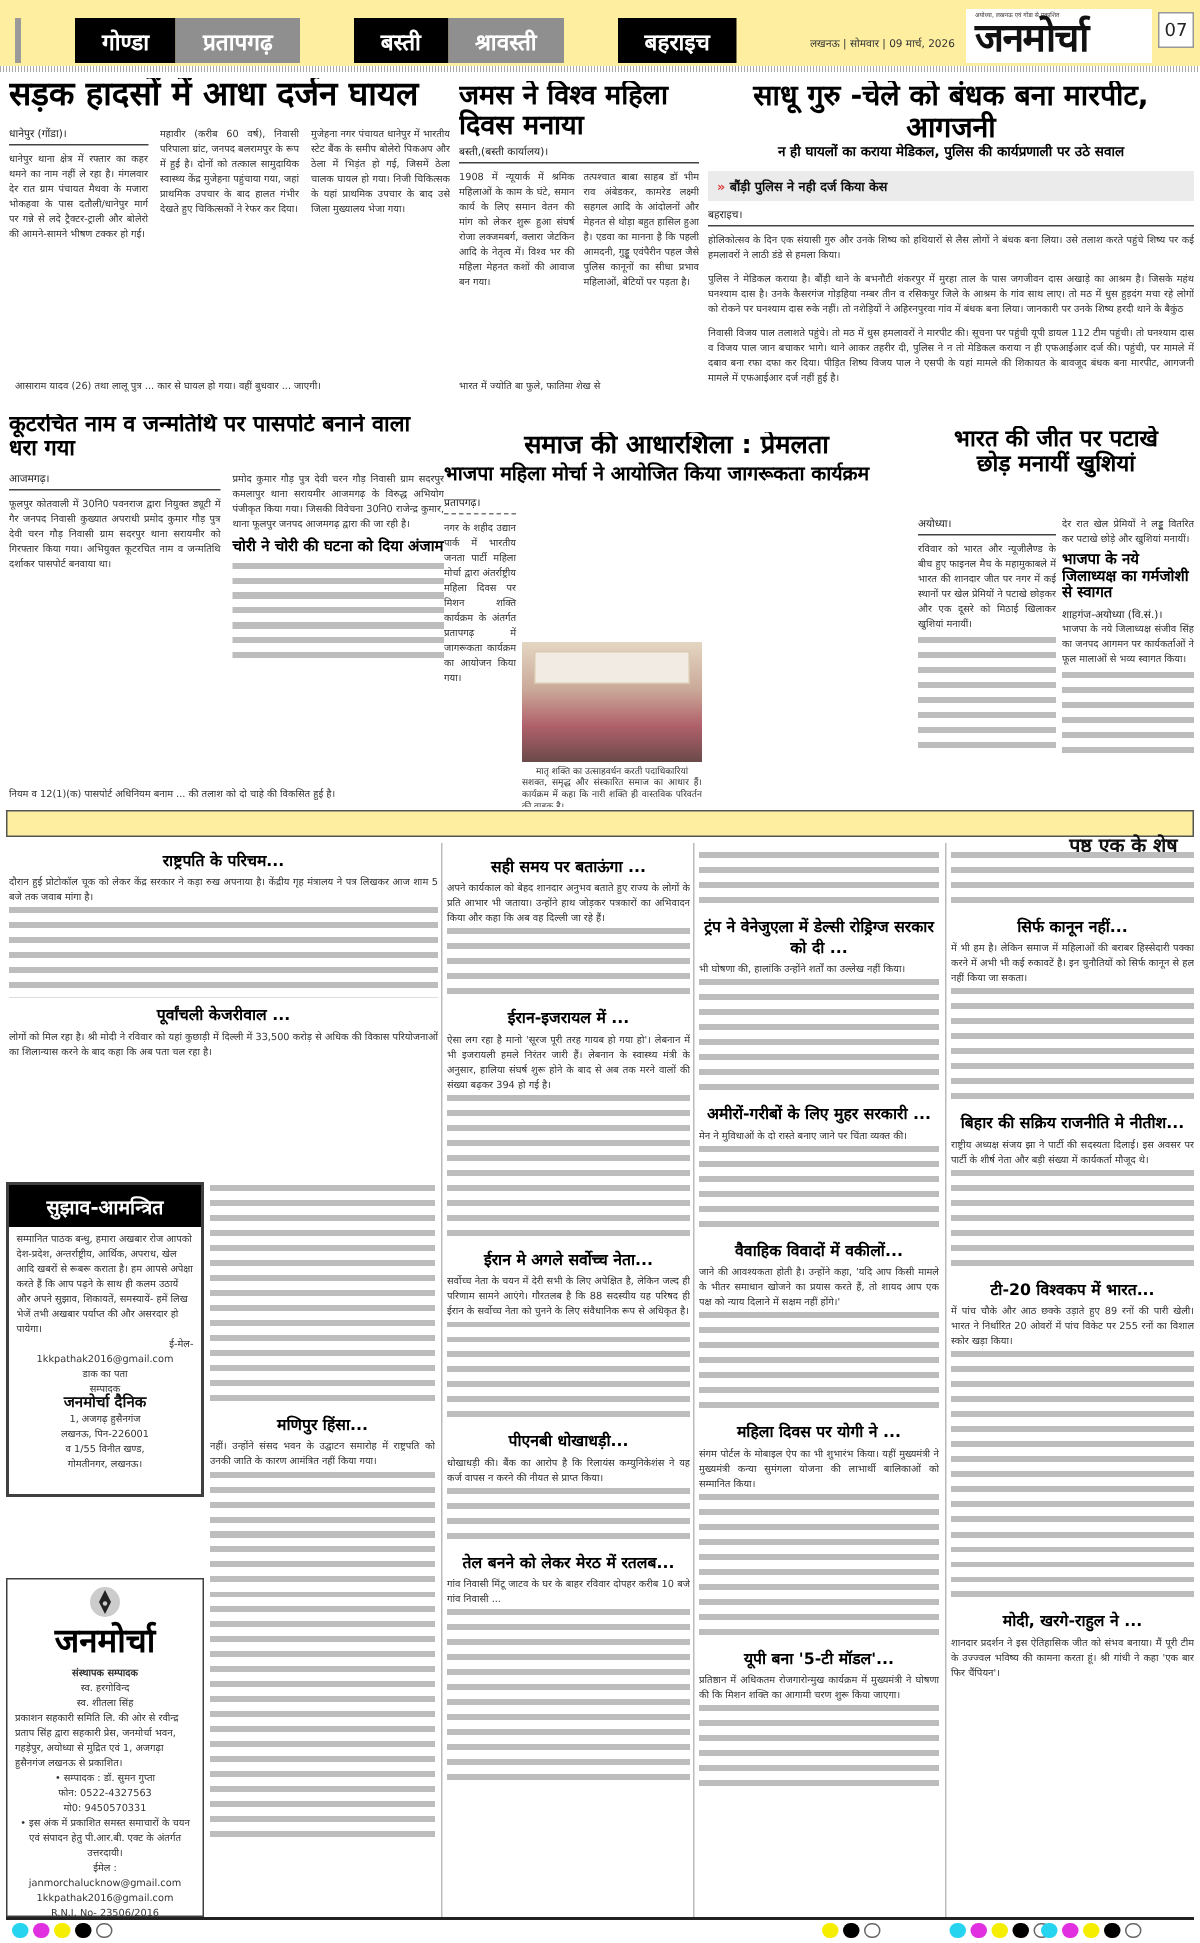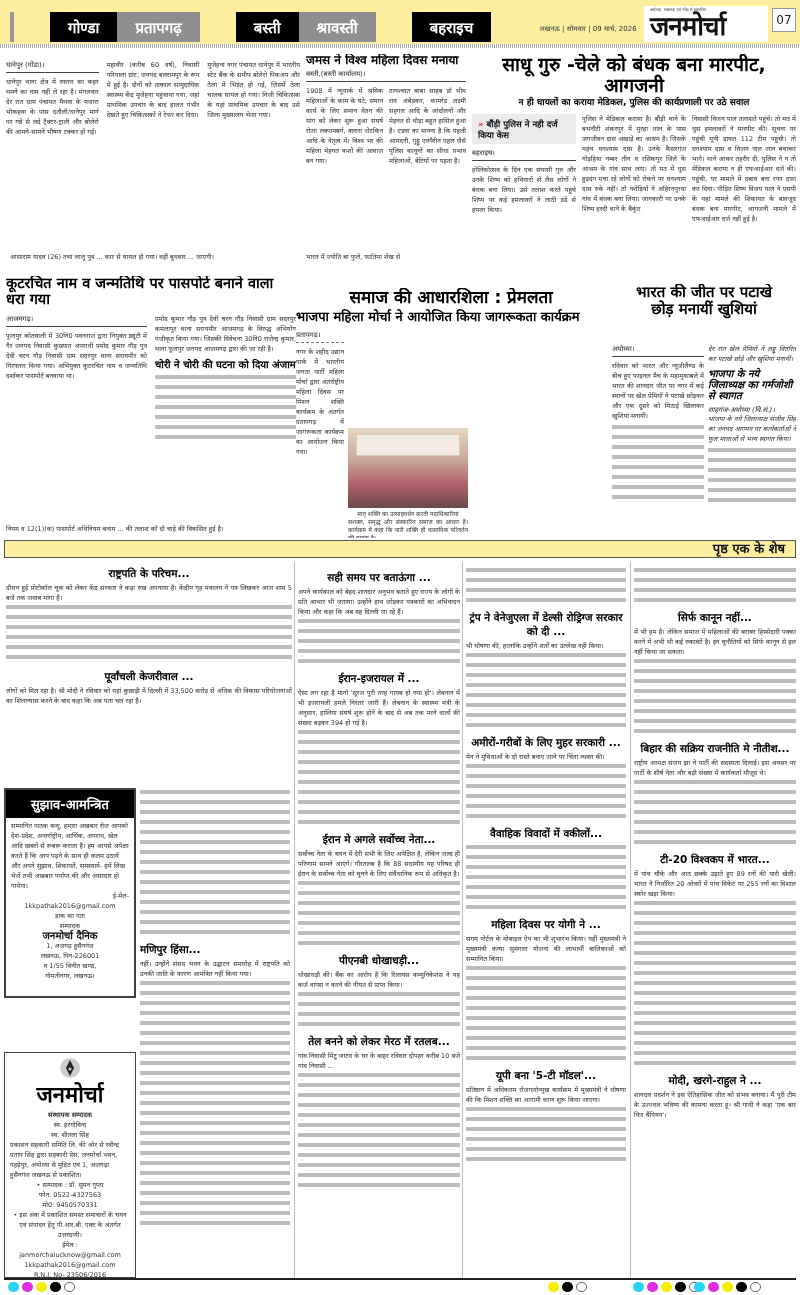--- a/index.html
+++ b/index.html
@@ -29,21 +29,21 @@
   .hr.dash { height: 0; border-top: 1px dashed #777; background: none; }
   .cols { display: flex; gap: 8px; }
   .cols > div { flex: 1; }
   .vline { position: absolute; width: 1px; background: #bbb; }
 
   
   .lines { background: repeating-linear-gradient(180deg, transparent 0 2px, #bdbdbd 2px 6px, transparent 6px 10px); }
 
   
   .band { position: absolute; left: 4px; top: 540px; width: 792px; height: 18px; background: #fdeea0; border: 1px solid #555; }
-  .band-title { position: absolute; right: 10px; top: 0; font-weight: bold; font-size: 13px; line-height: 16px; color: #111; }
+  .band-title { position: absolute; right: 10px; top: 16px; font-weight: bold; font-size: 13px; line-height: 16px; color: #111; }
   .sub-hl { font-family: "DejaVu Sans", sans-serif; font-weight: bold; font-size: 10.5px; text-align: center; color: #000; margin: 4px 0 3px; }
 
   
   .box { position: absolute; border: 2px solid #404040; background: #fff; }
   .box-title { background: #000; color: #fff; font-weight: bold; font-size: 13px; text-align: center; padding: 5px 0; }
   .box-body { font-size: 6.5px; line-height: 10px; color: #333; padding: 3px 5px; }
   .center { text-align: center; }
   .right { text-align: right; }
   .big { font-size: 10px; font-weight: bold; color: #111; }
 
@@ -72,55 +72,56 @@
   <div class="dateline">लखनऊ | सोमवार | 09 मार्च, 2026</div>
   <div class="logo-box">
     <div class="logo-tag">अयोध्या, लखनऊ एवं गोंडा से प्रकाशित</div>
     <div class="logo">जनमोर्चा</div>
   </div>
   <div class="pageno">07</div>
 </div>
 <div class="rule-dotted"></div>
 
 <div class="blk" style="left:6px;top:52px;width:294px;height:210px;">
+  <div class="hl" style="font-size:22px;">सड़क हादसों में आधा दर्जन घायल</div>
   <div class="cols" style="margin-top:8px;">
     <div>
       <div class="dl">धानेपुर (गोंडा)।</div>
       <div class="hr"></div>
       <div class="txt">धानेपुर थाना क्षेत्र में रफ्तार का कहर थमने का नाम नहीं ले रहा है। मंगलवार देर रात ग्राम पंचायत मैथवा के मजारा भोकहवा के पास दतौली/धानेपुर मार्ग पर गन्ने से लदे ट्रैक्टर-ट्राली और बोलेरो की आमने-सामने भीषण टक्कर हो गई।</div>
     </div>
     <div>
         <div class="txt">महावीर (करीब 60 वर्ष), निवासी परिपाला ग्रांट, जनपद बलरामपुर के रूप में हुई है। दोनों को तत्काल सामुदायिक स्वास्थ्य केंद्र मुजेहना पहुंचाया गया, जहां प्राथमिक उपचार के बाद हालत गंभीर देखते हुए चिकित्सकों ने रेफर कर दिया।</div>
       </div>
     <div>
         <div class="txt">मुजेहना नगर पंचायत धानेपुर में भारतीय स्टेट बैंक के समीप बोलेरो पिकअप और ठेला में भिड़ंत हो गई, जिसमें ठेला चालक घायल हो गया। निजी चिकित्सक के यहां प्राथमिक उपचार के बाद उसे जिला मुख्यालय भेजा गया।</div>
       </div>
   </div>
   <div class="txt" style="position:absolute;bottom:0;left:4px;width:294px;">आसाराम यादव (26) तथा लालू पुत्र ... कार से घायल हो गया। वहीं बुधवार ... जाएगी।</div>
 </div>
 
 <div class="blk" style="left:306px;top:54px;width:160px;height:208px;">
-  <div class="hl" style="font-size:12px;">जमस ने विश्व महिला दिवस मनाया</div>
+  <div class="hl" style="font-size:18px;">जमस ने विश्व महिला दिवस मनाया</div>
   <div class="dl" style="margin-top:2px;">बस्ती,(बस्ती कार्यालय)।</div>
   <div class="hr"></div>
   <div class="cols" style="gap:6px;">
     <div>
         <div class="txt">1908 में न्यूयार्क में श्रमिक महिलाओं के काम के घंटे, समान कार्य के लिए समान वेतन की मांग को लेकर शुरू हुआ संघर्ष रोजा लक्जमबर्ग, क्लारा जेटकिन आदि के नेतृत्व में। विश्व भर की महिला मेहनत कशों की आवाज बन गया।</div>
       </div>
     <div>
         <div class="txt">तत्पश्चात बाबा साहब डॉ भीम राव अंबेडकर, कामरेड लक्ष्मी सहगल आदि के आंदोलनों और मेहनत से थोड़ा बहुत हासिल हुआ है। एडवा का मानना है कि पहली आमदनी, गुड्डू एवंपैरीन पहल जैसे पुलिस कानूनों का सीधा प्रभाव महिलाओं, बेटियों पर पड़ता है।</div>
       </div>
   </div>
   <div class="txt" style="position:absolute;bottom:0;left:0;">भारत में ज्योति बा फुले, फातिमा शेख से</div>
 </div>
 
 <div class="blk" style="left:472px;top:54px;width:324px;height:220px;">
   <div class="hl" style="font-size:19px;text-align:center;">साधू गुरु -चेले को बंधक बना मारपीट, आगजनी</div>
   <div class="hl" style="font-size:9px;text-align:center;margin-top:2px;">न ही घायलों का कराया मेडिकल, पुलिस की कार्यप्रणाली पर उठे सवाल</div>
-  <div class="cols" style="margin-top:6px;gap:6px;">
+  <div class="cols" style="margin-top:6px;gap:6px;flex-direction:column;">
     <div style="flex:1;">
       <div class="quote-box"><span class="bullet">» </span><span>बौंड़ी पुलिस ने नही दर्ज किया केस</span></div>
       <div class="dl" style="margin-top:4px;">बहराइच।</div>
       <div class="hr"></div>
       <div class="txt">होलिकोत्सव के दिन एक संयासी गुरु और उनके शिष्य को हथियारों से लैस लोगों ने बंधक बना लिया। उसे तलाश करते पहुंचे शिष्य पर कई हमलावरों ने लाठी डंडे से हमला किया।</div>
     </div>
     <div style="flex:1;">
         <div class="txt">पुलिस ने मेडिकल कराया है। बौंड़ी थाने के बभनौटी शंकरपुर में मुरहा ताल के पास जगजीवन दास अखाड़े का आश्रम है। जिसके महंथ घनश्याम दास है। उनके कैसरगंज गोड़हिया नम्बर तीन व रसिकपुर जिले के आश्रम के गांव साथ लाए। तो मठ में धुस हुड़दंग मचा रहे लोगों को रोकने पर घनश्याम दास रुके नहीं। तो नशेड़ियों ने अहिरनपुरवा गांव में बंधक बना लिया। जानकारी पर उनके शिष्य हरदी थाने के बैकुंठ</div>
       </div>
     <div style="flex:1;">
@@ -167,21 +168,21 @@
 <div class="blk" style="left:612px;top:284px;width:184px;height:90px;">
   <div class="hl" style="font-size:15px;text-align:center;">भारत की जीत पर पटाखे</div>
   <div class="hl" style="font-size:15px;text-align:center;">छोड़ मनायीं खुशियां</div>
 </div>
 <div class="blk" style="left:612px;top:344px;width:92px;height:190px;">
   <div class="dl">अयोध्या।</div>
   <div class="hr"></div>
   <div class="txt">रविवार को भारत और न्यूजीलैण्ड के बीच हुए फाइनल मैच के महामुकाबले में भारत की शानदार जीत पर नगर में कई स्थानों पर खेल प्रेमियों ने पटाखे छोड़कर और एक दूसरे को मिठाई खिलाकर खुशियां मनायीं।</div>
   <div class="txt lines" style="height:80px;margin-top:2px;"></div>
 </div>
-<div class="blk" style="left:708px;top:344px;width:88px;height:190px;font-style:italic;">
+<div class="blk" style="left:708px;top:344px;width:88px;height:190px;">
   <div class="txt">देर रात खेल प्रेमियों ने लड्डू वितरित कर पटाखे छोड़े और खुशियां मनायीं।</div>
   <div class="hl" style="font-size:10px;margin:4px 0;">भाजपा के नये जिलाध्यक्ष का गर्मजोशी से स्वागत</div>
   <div class="dl">शाहगंज-अयोध्या (वि.सं.)।</div>
   <div class="txt">भाजपा के नये जिलाध्यक्ष संजीव सिंह का जनपद आगमन पर कार्यकर्ताओं ने फूल मालाओं से भव्य स्वागत किया।</div>
   <div class="txt lines" style="height:60px;margin-top:2px;"></div>
 </div>
 
 <div class="band">
   <div class="band-title">पृष्ठ एक के शेष</div>
 </div>
@@ -230,21 +231,21 @@
     <div class="center">• इस अंक में प्रकाशित समस्त समाचारों के चयन एवं संपादन हेतु पी.आर.बी. एक्ट के अंतर्गत उत्तरदायी।</div>
     <div class="center">ईमेल :</div>
     <div class="center">janmorchalucknow@gmail.com</div>
     <div class="center">1kkpathak2016@gmail.com</div>
     <div class="center">R.N.I. No- 23506/2016</div>
   </div>
 </div>
 
 <div class="blk" style="left:140px;top:788px;width:150px;height:490px;">
   <div class="txt lines" style="height:150px;"></div>
-  <div class="sub-hl" style="text-align:left;">मणिपुर हिंसा...</div>
+  <div class="sub-hl" style="text-align:center;">मणिपुर हिंसा...</div>
   <div class="txt">नहीं। उन्होंने संसद भवन के उद्घाटन समारोह में राष्ट्रपति को उनकी जाति के कारण आमंत्रित नहीं किया गया।</div>
   <div class="txt lines" style="height:250px;"></div>
 </div>
 
 <div class="vline" style="left:294px;top:562px;height:716px;"></div>
 
 <div class="blk" style="left:298px;top:562px;width:160px;height:716px;"></div>
 
 <div class="blk" style="left:298px;top:566px;width:162px;height:712px;">
   <div class="sub-hl">सही समय पर बताऊंगा ...</div>
@@ -268,20 +269,21 @@
 
 <div class="blk" style="left:466px;top:566px;width:160px;height:712px;">
   <div class="txt lines" style="height:40px;"></div>
   <div class="sub-hl">ट्रंप ने वेनेजुएला में डेल्सी रोड्रिग्ज सरकार को दी ...</div>
   <div class="txt">भी घोषणा की, हालांकि उन्होंने शर्तों का उल्लेख नहीं किया।</div>
   <div class="txt lines" style="height:80px;"></div>
   <div class="sub-hl">अमीरों-गरीबों के लिए मुहर सरकारी ...</div>
   <div class="txt">मेन ने मुविधाओं के दो रास्ते बनाए जाने पर चिंता व्यक्त की।</div>
   <div class="txt lines" style="height:60px;"></div>
   <div class="sub-hl">वैवाहिक विवादों में वकीलों...</div>
+  <div class="txt">जाने की आवश्यकता होती है। उन्होंने कहा, 'यदि आप किसी मामले के भीतर समाधान खोजने का प्रयास करते हैं, तो शायद आप एक पक्ष को न्याय दिलाने में सक्षम नहीं होंगे।'</div>
   <div class="txt lines" style="height:70px;"></div>
   <div class="sub-hl">महिला दिवस पर योगी ने ...</div>
   <div class="txt">संगम पोर्टल के मोबाइल ऐप का भी शुभारंभ किया। यहीं मुख्यमंत्री ने मुख्यमंत्री कन्या सुमंगला योजना की लाभार्थी बालिकाओं को सम्मानित किया।</div>
   <div class="txt lines" style="height:100px;"></div>
   <div class="sub-hl">यूपी बना '5-टी मॉडल'...</div>
   <div class="txt">प्रतिष्ठान में अधिकतम रोजगारोन्मुख कार्यक्रम में मुख्यमंत्री ने घोषणा की कि मिशन शक्ति का आगामी चरण शुरू किया जाएगा।</div>
   <div class="txt lines" style="height:60px;"></div>
 </div>
 
 <div class="vline" style="left:630px;top:562px;height:716px;"></div>

